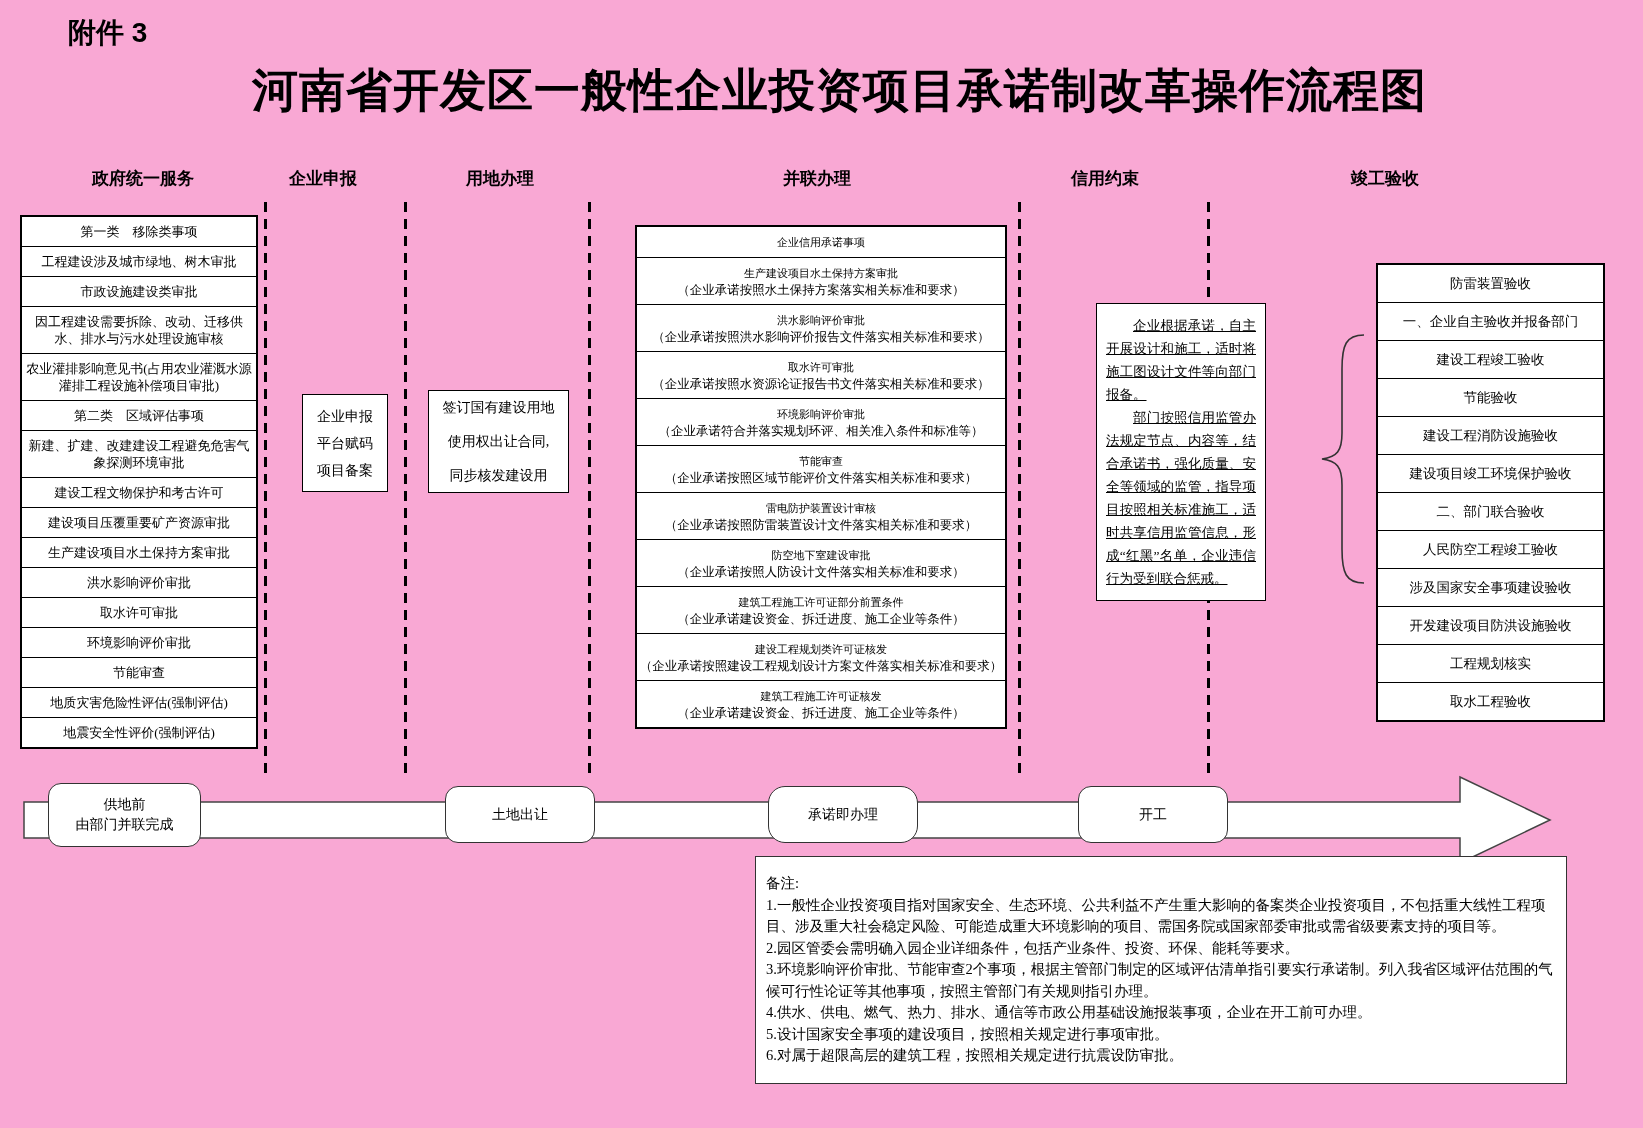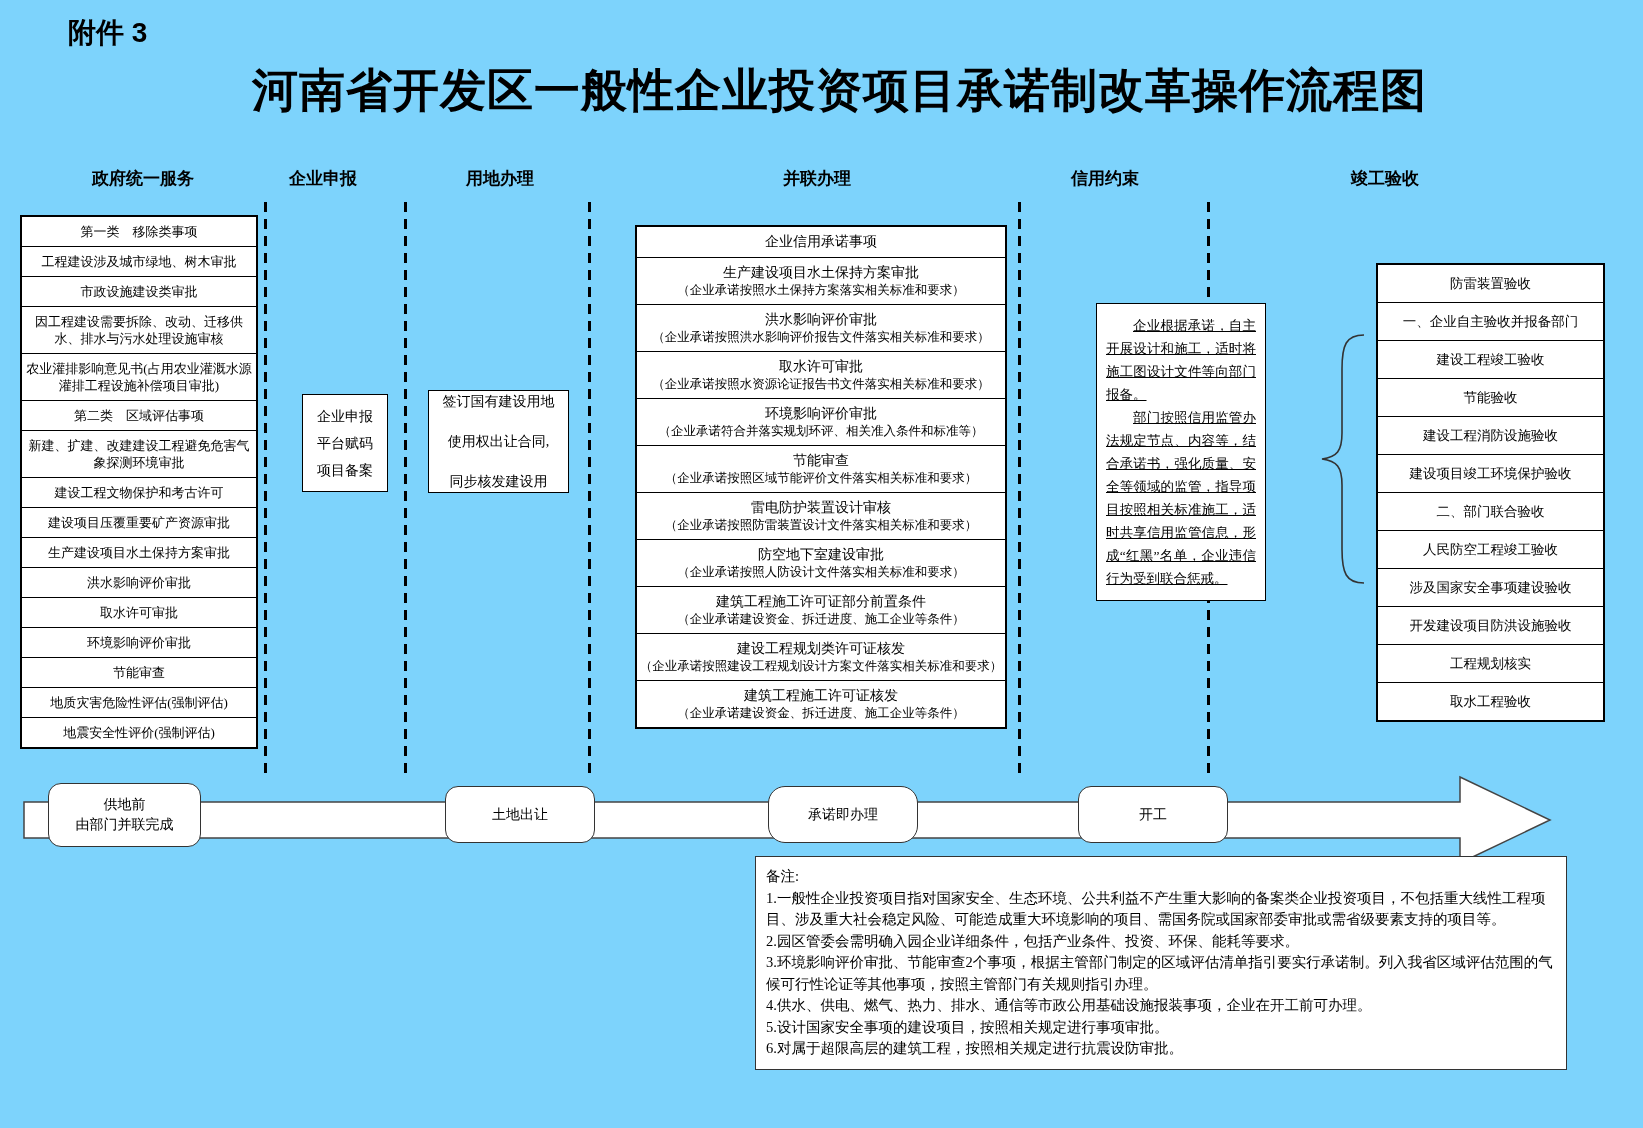--- a/index.html
+++ b/index.html
@@ -1,16 +1,16 @@
 <!DOCTYPE html>
 <html><head>
 <meta charset="utf-8">
 <style>
   html,body{margin:0;padding:0;background:#fff;}
-  .canvas{position:relative;width:1643px;height:1128px;background:#7dd3fc;color:#000;
+  .canvas{position:relative;width:1643px;height:1128px;background:#f9a8d4;color:#000;
           font-family:"Liberation Serif","DejaVu Serif",serif;overflow:hidden;}
 
   .attach{position:absolute;left:68px;top:14px;font-size:28px;font-weight:bold;
           font-family:"Liberation Sans","DejaVu Sans",sans-serif;}
   .title{position:absolute;left:0;top:60px;width:100%;text-align:center;
          font-size:46px;font-weight:bold;letter-spacing:1px;margin-left:18px;}
 
   .colhead{position:absolute;top:167px;text-align:center;font-size:17px;font-weight:bold;
            font-family:"Liberation Sans","DejaVu Sans",sans-serif;}
 
@@ -21,45 +21,45 @@
   .tbl .row{border-bottom:1px solid #000;display:flex;align-items:center;justify-content:center;
             text-align:center;padding:6px 3px;line-height:17px;font-size:13px;box-sizing:border-box;}
   .tbl .row:last-child{border-bottom:none;}
 
   .gov-tbl{left:20px;top:215px;width:238px;}
 
   .sbox{position:absolute;border:1.5px solid #000;background:#fff;box-sizing:border-box;
         display:flex;align-items:center;justify-content:center;text-align:center;
         white-space:pre-line;font-size:14px;}
   .apply-box{left:302px;top:394px;width:86px;height:98px;line-height:27px;}
-  .land-box{left:428px;top:390px;width:141px;height:103px;line-height:40px;}
+  .land-box{left:428px;top:390px;width:141px;height:103px;line-height:34px;}
 
   .par-tbl{left:635px;top:225px;width:372px;}
   .par-tbl .prow{border-bottom:1px solid #000;text-align:center;padding:6px 2px;box-sizing:border-box;}
   .par-tbl .prow:last-child{border-bottom:none;}
-  .ptitle{font-size:14px;line-height:18px;}
+  .ptitle{font-size:11px;line-height:18px;}
   .pnote{font-size:12.5px;line-height:16px;}
 
   .credit-box{position:absolute;left:1096px;top:303px;width:170px;border:1.5px solid #000;
               background:#fff;box-sizing:border-box;padding:10px 9px;font-size:13.5px;line-height:23px;
               text-align:justify;}
   .credit-box p{margin:0;text-indent:2em;text-decoration:underline;}
 
   .brace{position:absolute;left:1316px;top:333px;width:52px;height:252px;}
 
   .comp-tbl{left:1376px;top:263px;width:229px;}
   .comp-tbl .row{padding:10px 2px;font-size:13.5px;}
 
   .arrow-svg{position:absolute;left:18px;top:772px;}
   .stage{position:absolute;border:1.5px solid #333;border-radius:13px;background:#fff;
          display:flex;align-items:center;justify-content:center;text-align:center;
          white-space:pre-line;font-size:14px;line-height:20px;box-sizing:border-box;z-index:3;}
 
   .notes{position:absolute;left:755px;top:856px;width:812px;border:1.5px solid #333;background:#fff;
-         box-sizing:border-box;padding:9px 10px;font-size:14.5px;line-height:21.5px;}
+         box-sizing:border-box;padding:16px 10px;font-size:14.5px;line-height:21.5px;}
   .notes .nline{margin:0;}
 </style>
 </head>
 <body>
 
 <div class="canvas">
 
   <div class="attach">附件 3</div>
   <div class="title">河南省开发区一般性企业投资项目承诺制改革操作流程图</div>
 

